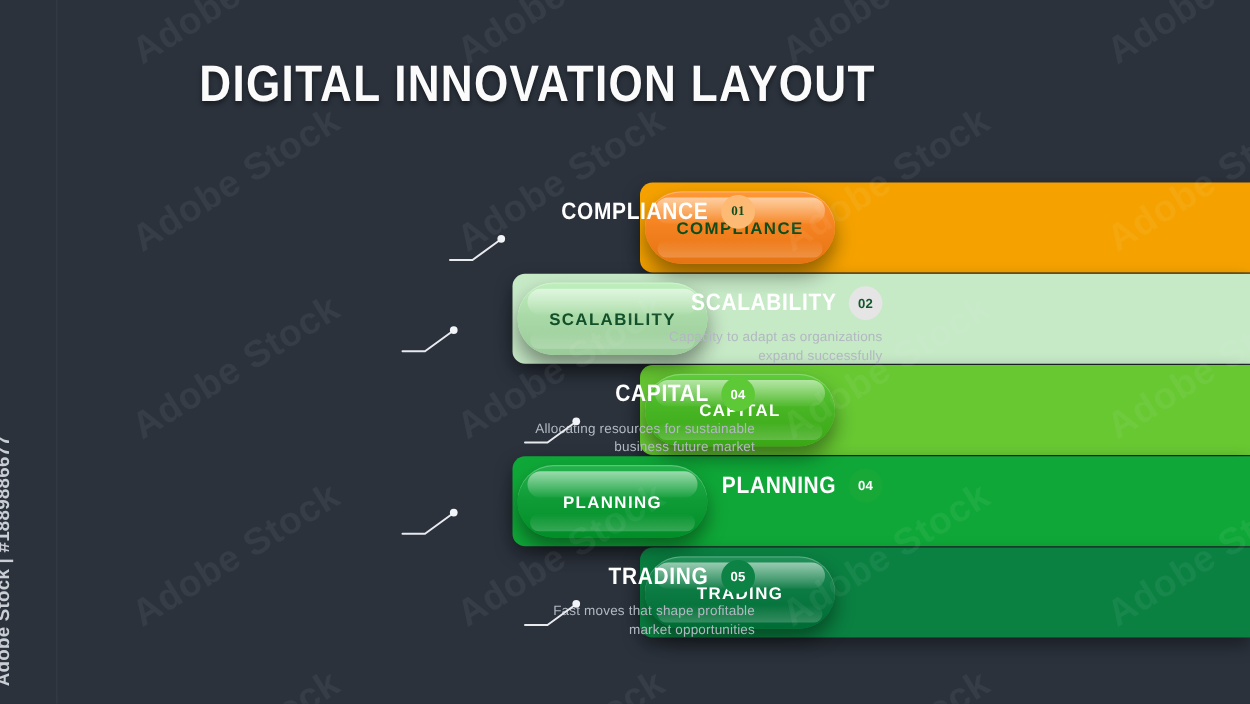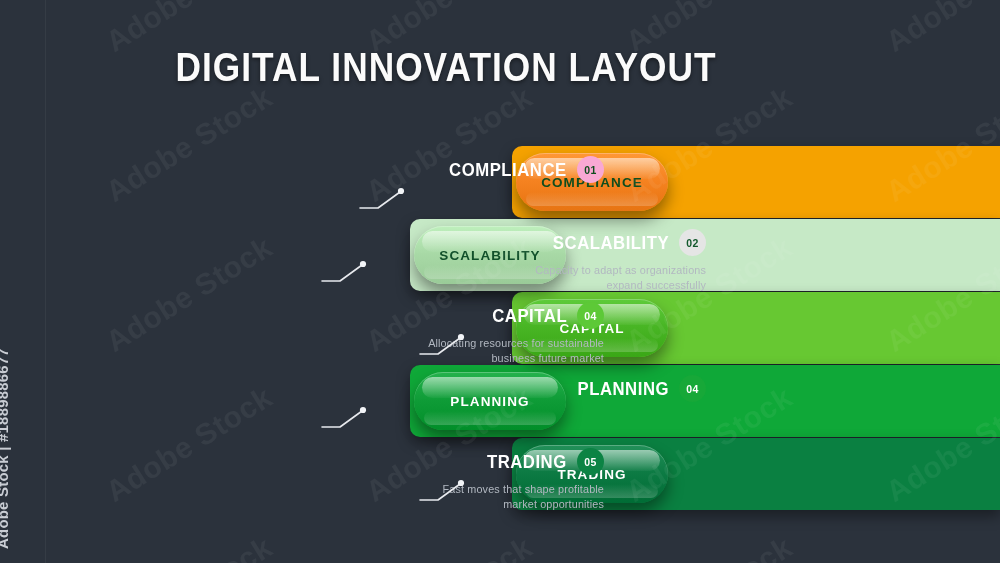--- a/index.html
+++ b/index.html
@@ -37,21 +37,21 @@
     transform:rotate(-90deg);
     transform-origin:left bottom;
     white-space:nowrap;
     color:#c9cdd4;
     font-size:15px;
     font-weight:700;
     letter-spacing:0.2px;
   }
 
   
-  #header { position:absolute; left:16px; top:0; width:860px; z-index:40; text-align:center; }
+  #header { position:absolute; left:0; top:0; width:860px; z-index:40; text-align:center; }
   #page-title {
     margin-top:44px;
     color:#fbfbfb;
     font-size:41px;
     font-weight:700;
     letter-spacing:1.2px;
     transform:scaleX(0.86);
     font-family:"Liberation Sans", sans-serif;
     text-shadow:0 2px 5px rgba(0,0,0,0.45);
   }
@@ -192,21 +192,21 @@
         <div class="glass-lo"></div>
         <div class="pill-label" style="color: rgb(255, 255, 255);">TRADING</div>
       </div>
     </div>
   </div>
 
 <div id="entries-layer">
     <div class="entry" style="top: 156px; left: 244px; width: 360px;">
       <div class="entry-head">
         <div class="entry-title">COMPLIANCE</div>
-        <div class="badge" style="background: #f9a8d4; color: rgb(15, 77, 30);">01</div>
+        <div class="badge" style="background: #fdba74; color: rgb(15, 77, 30); font-family: Liberation Serif, serif;">01</div>
       </div>
     </div>
     <div class="trend" style="left: 358px; top: 186px;"><svg width="52" height="26" viewBox="0 0 52 26">
         <path d="M2 22 H20 L42 6" fill="none" stroke="#e8eaee" stroke-width="1.6" stroke-linecap="round" stroke-linejoin="round"></path>
         <circle cx="43" cy="5" r="3.1" fill="#f2f4f7"></circle>
       </svg></div>
     <div class="entry" style="top: 229px; left: 346px; width: 360px;">
       <div class="entry-head">
         <div class="entry-title">SCALABILITY</div>
         <div class="badge" style="background: #e5e5e5; color: rgb(18, 88, 44);">02</div>

